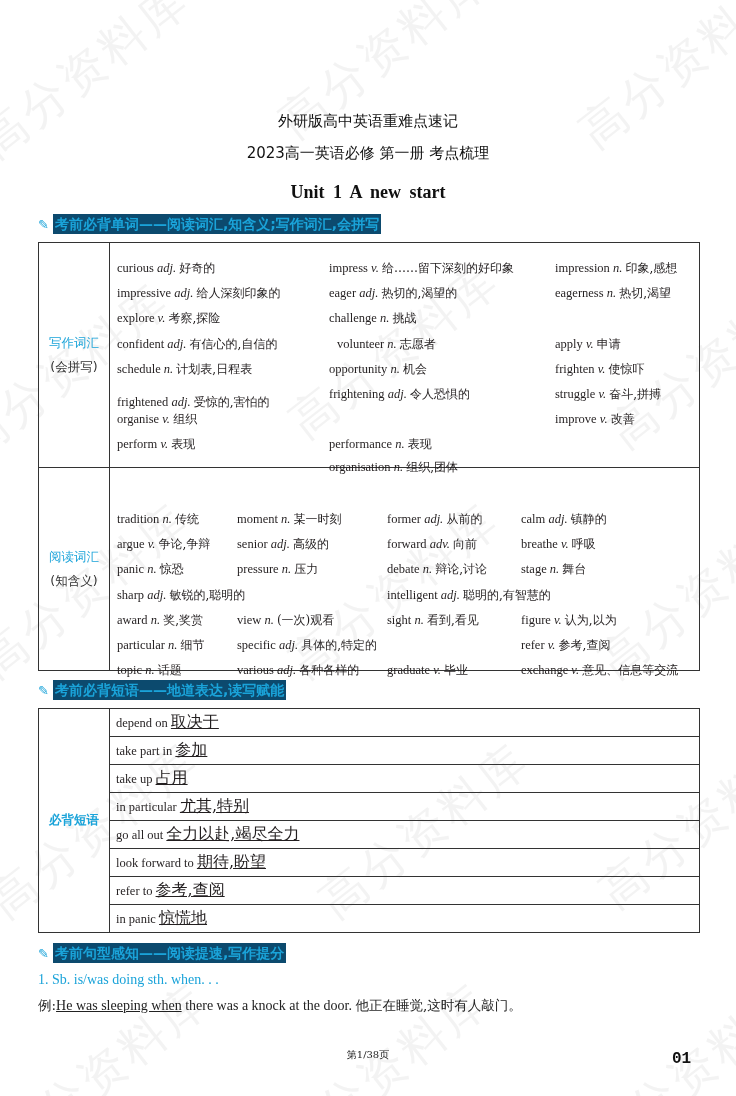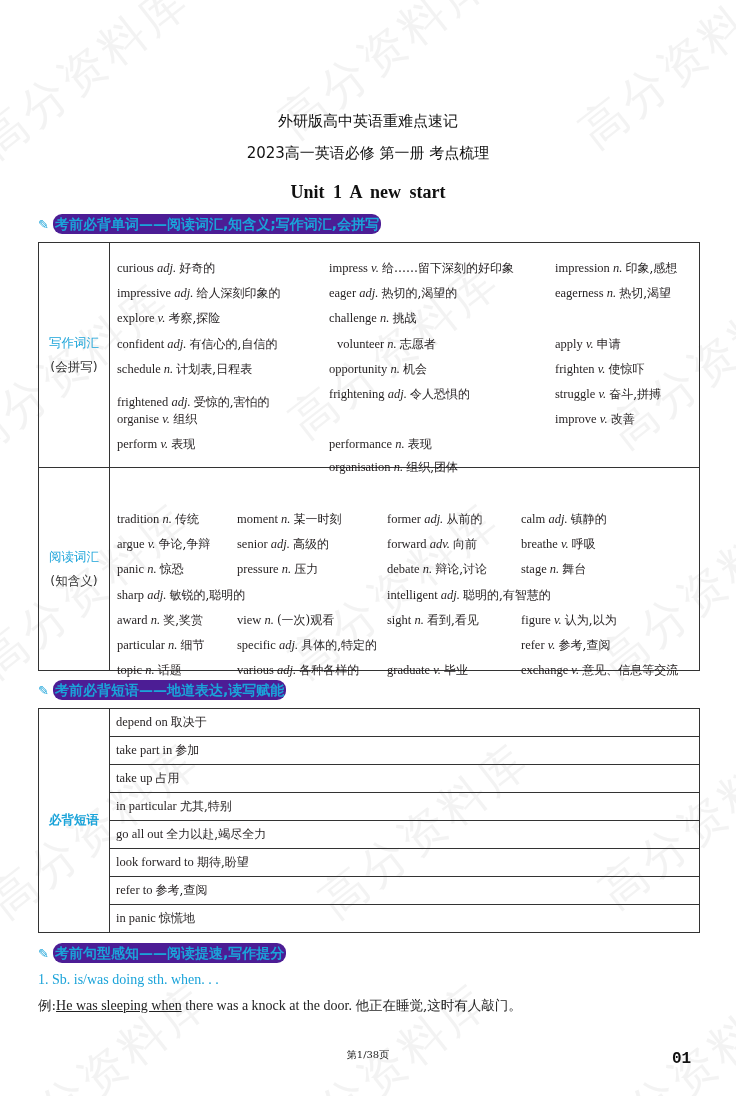--- a/index.html
+++ b/index.html
@@ -24,21 +24,21 @@
   .title3 {
     position: absolute; top: 182px; left: 0; width: 736px; text-align: center;
     font-family: "Liberation Serif", serif; font-weight: bold; font-size: 18px; color: #111;
     word-spacing: 4px;
   }
   .sec-head {
     position: absolute; left: 38px; font-family: "DejaVu Sans", sans-serif; font-size: 14px;
     color: #1aa3d9; font-weight: bold; display: flex; align-items: center; gap: 4px;
   }
   .sec-head .pencil { color: #1aa3d9; font-size: 13px; font-weight: normal; }
-  .sec-head .txt { background: #4c1d95; padding: 0 2px; line-height: 20px; border-radius: 9px; }
+  .sec-head .txt { background: #0c4a6e; padding: 0 2px; line-height: 20px; }
   table.vocab {
     position: absolute; left: 38px; width: 662px; border-collapse: collapse;
     border: 1.5px solid #333;
   }
   table.vocab td { border: 1.5px solid #333; vertical-align: middle; }
   td.label {
     width: 68px; text-align: center; font-family: "DejaVu Sans", sans-serif; font-size: 12.5px; line-height: 24px;
   }
   td.label .blue { color: #1aa3d9; }
   td.label .black { color: #333; }
@@ -49,21 +49,21 @@
   table.phr {
     position: absolute; left: 38px; top: 708px; width: 662px; border-collapse: collapse; border: 1.5px solid #333;
   }
   table.phr td { border: 1.2px solid #333; }
   table.phr td.plabel {
     width: 68px; text-align: center; color: #1aa3d9; font-family: "DejaVu Sans", sans-serif; font-weight: bold; font-size: 12.5px;
   }
   table.phr td.pitem {
     height: 27px; padding: 0 0 0 6px; font-family: "Liberation Serif", serif; font-size: 12.5px;
   }
-  table.phr td.pitem .cn { font-family: "DejaVu Serif", serif; font-size: 12px; }
+  table.phr td.pitem .cn { font-family: "DejaVu Serif", serif; font-size: 16px; text-decoration: underline; }
   .sentence-pattern {
     position: absolute; left: 38px; top: 972px; color: #1aa3d9; font-family: "Liberation Serif", serif; font-size: 14px;
   }
   .example {
     position: absolute; left: 38px; top: 997px; font-family: "Liberation Serif", serif; font-size: 14px; color: #222;
   }
   .example .u { text-decoration: underline; }
   .example .cn { font-family: "DejaVu Serif", serif; font-size: 13.5px; }
   .footer-page {
     position: absolute; top: 1048px; left: 0; width: 736px; text-align: center;

